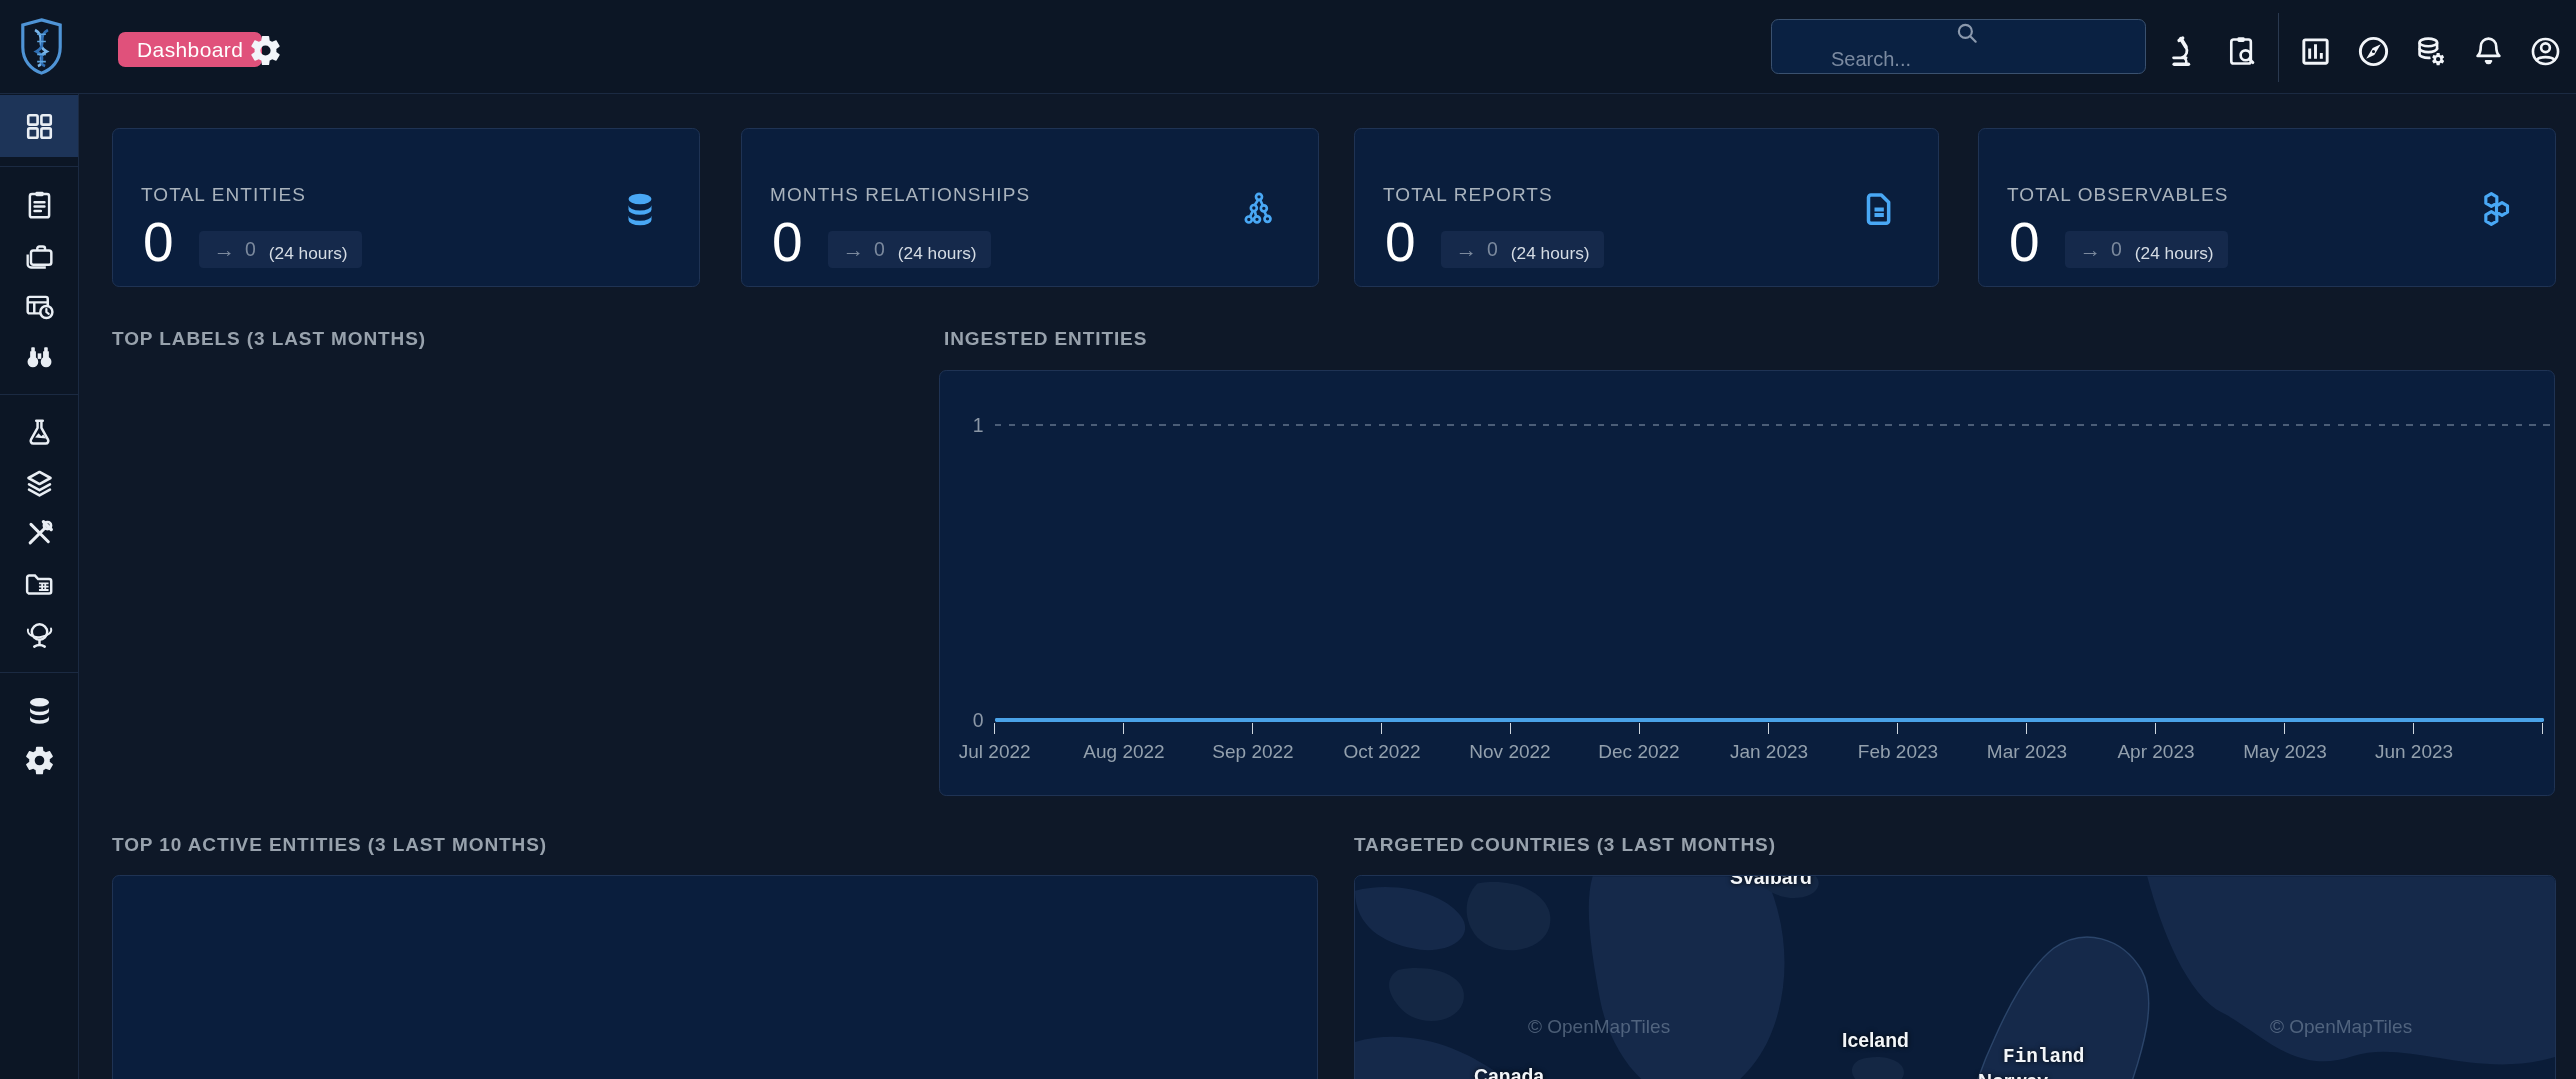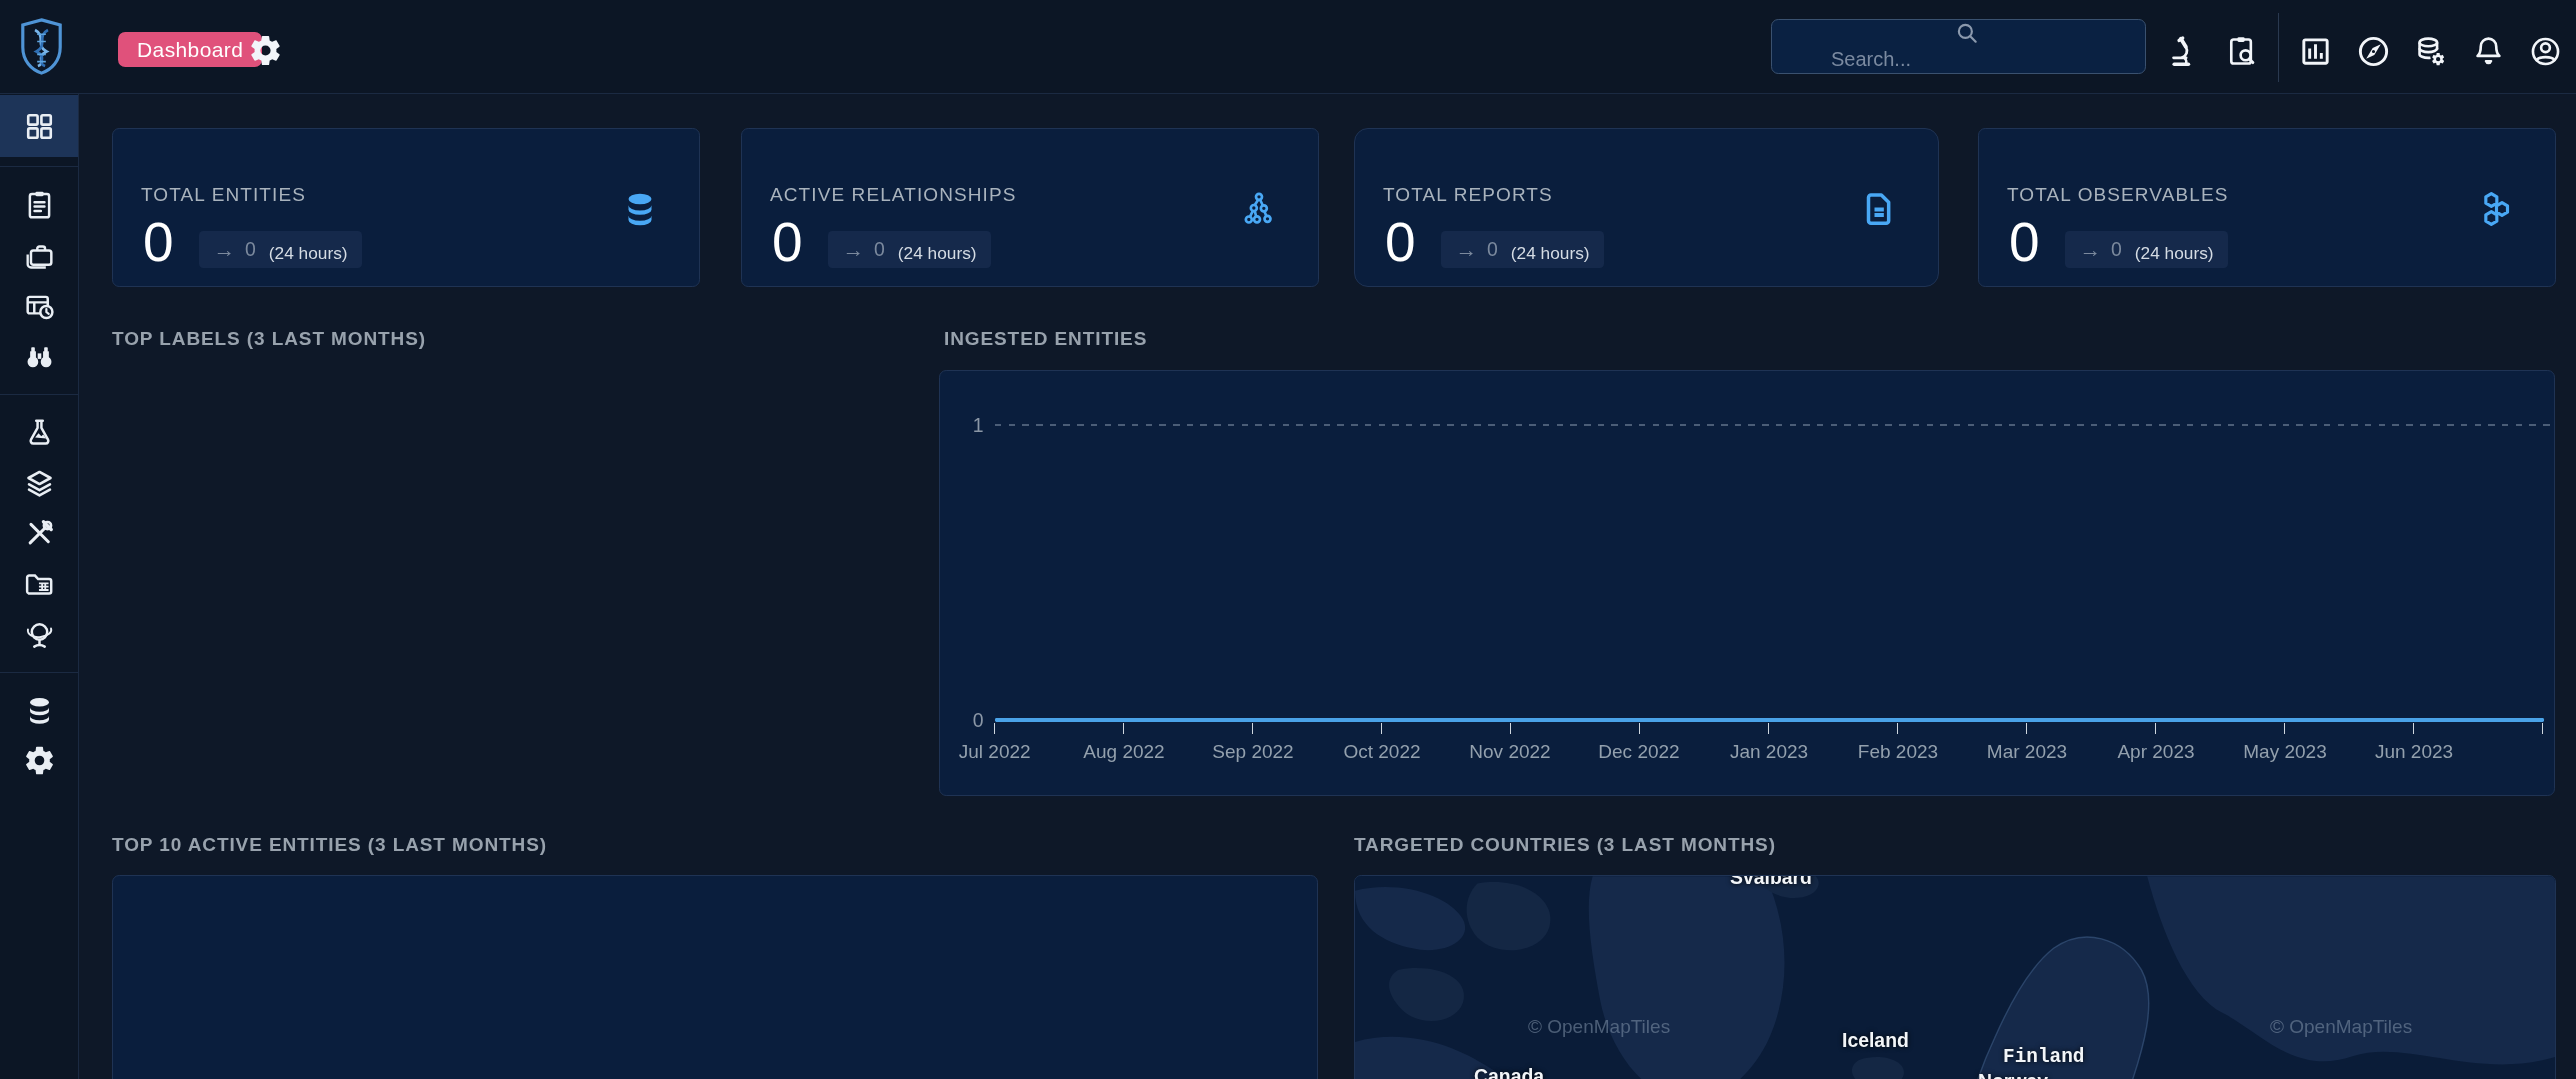--- a/index.html
+++ b/index.html
@@ -287,41 +287,41 @@
     <div class="abs stat-icon" style="left:507px;">
       <svg viewBox="0 0 24 24" width="40" height="40" fill="currentColor">
         <ellipse cx="12" cy="6" rx="6.9" ry="3.1"></ellipse>
         <path d="M5.1,9.8 a6.9,3.1 0 0 0 13.8,0 v2.6 a6.9,3.1 0 0 1 -13.8,0 z"></path>
         <path d="M5.1,16 a6.9,3.1 0 0 0 13.8,0 v2.6 a6.9,3.1 0 0 1 -13.8,0 z"></path>
       </svg>
     </div>
   </div>
 
   <div class="abs card stat-card" style="left:741px;width:578px;">
-    <div class="abs stat-title">ACTIVE RELATIONSHIPS</div>
+    <div class="abs stat-title">MONTHS RELATIONSHIPS</div>
     <div class="abs stat-value">0</div>
     <div class="abs chip">
       <span class="chip-arrow">→</span>
       <span class="chip-delta">0</span>
       <span class="chip-period">(24 hours)</span>
     </div>
     <div class="abs stat-icon" style="left:497px;">
       <svg viewBox="0 0 24 24" width="40" height="40" fill="none" stroke="currentColor" stroke-width="1.6">
         <path d="M11.6,6.3 L9.4,9.7 M12.6,6.3 L14.3,9.9 M8.4,13 L6.6,16.6 M9.4,13 L10.3,16.5 M15.2,13.4 L16.4,16.2"></path>
         <circle cx="12" cy="4.7" r="1.8"></circle>
           <circle cx="8.9" cy="11.4" r="1.8"></circle>
           <circle cx="14.9" cy="11.6" r="1.8"></circle>
         <circle cx="5.9" cy="18.3" r="1.8"></circle>
           <circle cx="10.8" cy="18.2" r="1.8"></circle>
           <circle cx="17.1" cy="17.9" r="1.8"></circle>
       </svg>
     </div>
   </div>
 
-  <div class="abs card stat-card" style="left:1354px;width:585px;border-radius:14px;">
+  <div class="abs card stat-card" style="left:1354px;width:585px;">
     <div class="abs stat-title">TOTAL REPORTS</div>
     <div class="abs stat-value">0</div>
     <div class="abs chip">
       <span class="chip-arrow">→</span>
       <span class="chip-delta">0</span>
       <span class="chip-period">(24 hours)</span>
     </div>
     <div class="abs stat-icon" style="left:504px;">
       <svg viewBox="0 0 24 24" width="40" height="40" fill="none" stroke="currentColor" stroke-width="2.1" stroke-linejoin="round">
         <path d="M7.2,3.6 h6.2 l4.4,4.4 V19 a1.5,1.5 0 0 1 -1.5,1.5 H7.2 A1.5,1.5 0 0 1 5.7,19 V5.1 a1.5,1.5 0 0 1 1.5,-1.5 Z"></path>

